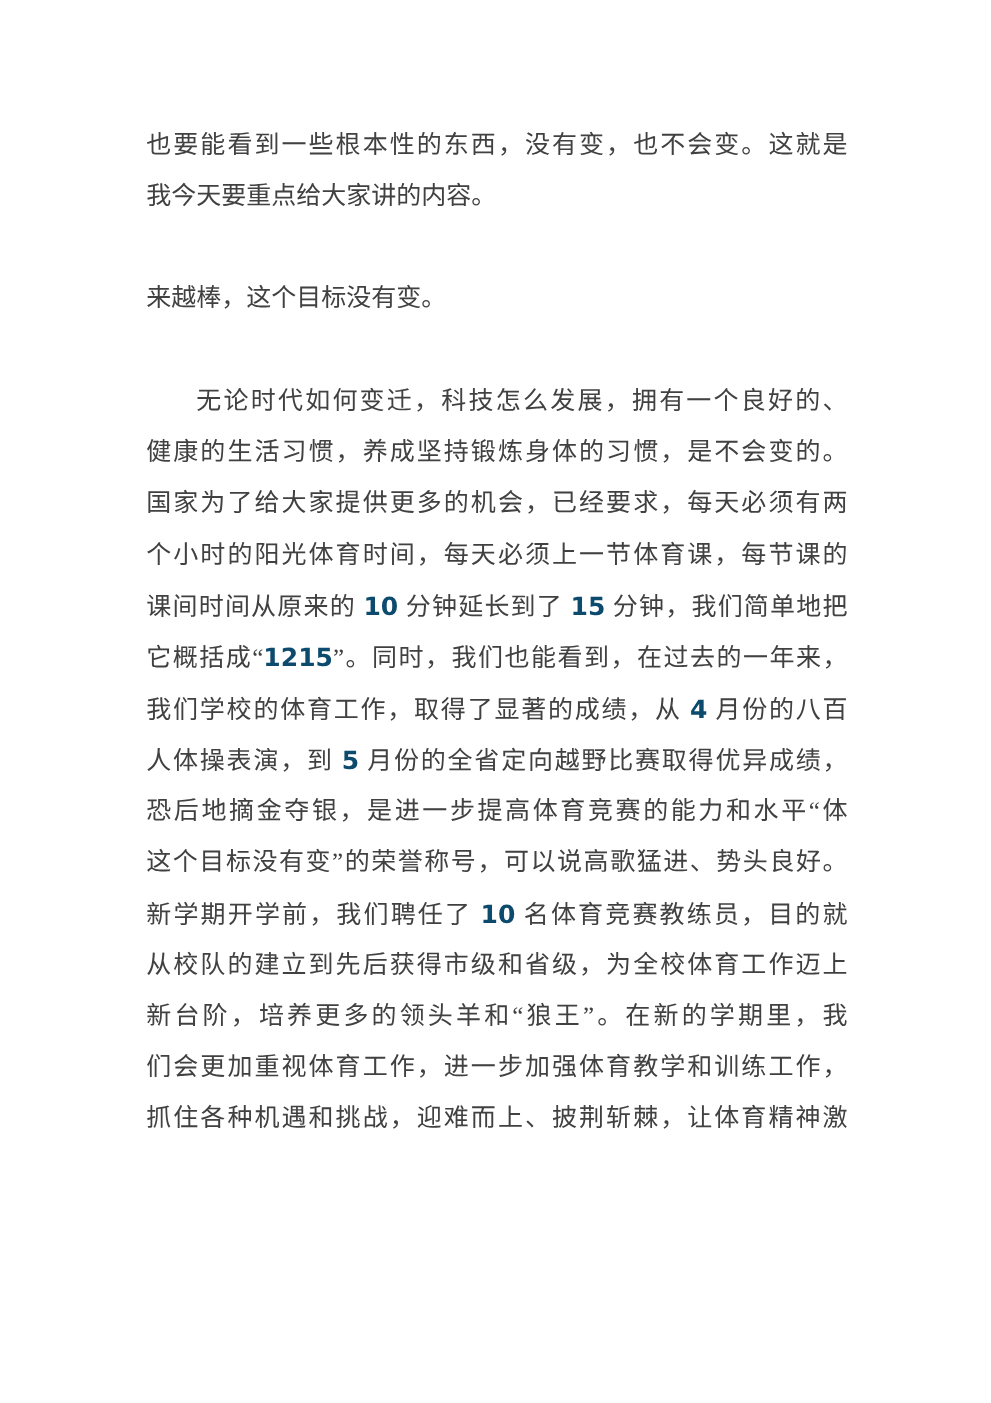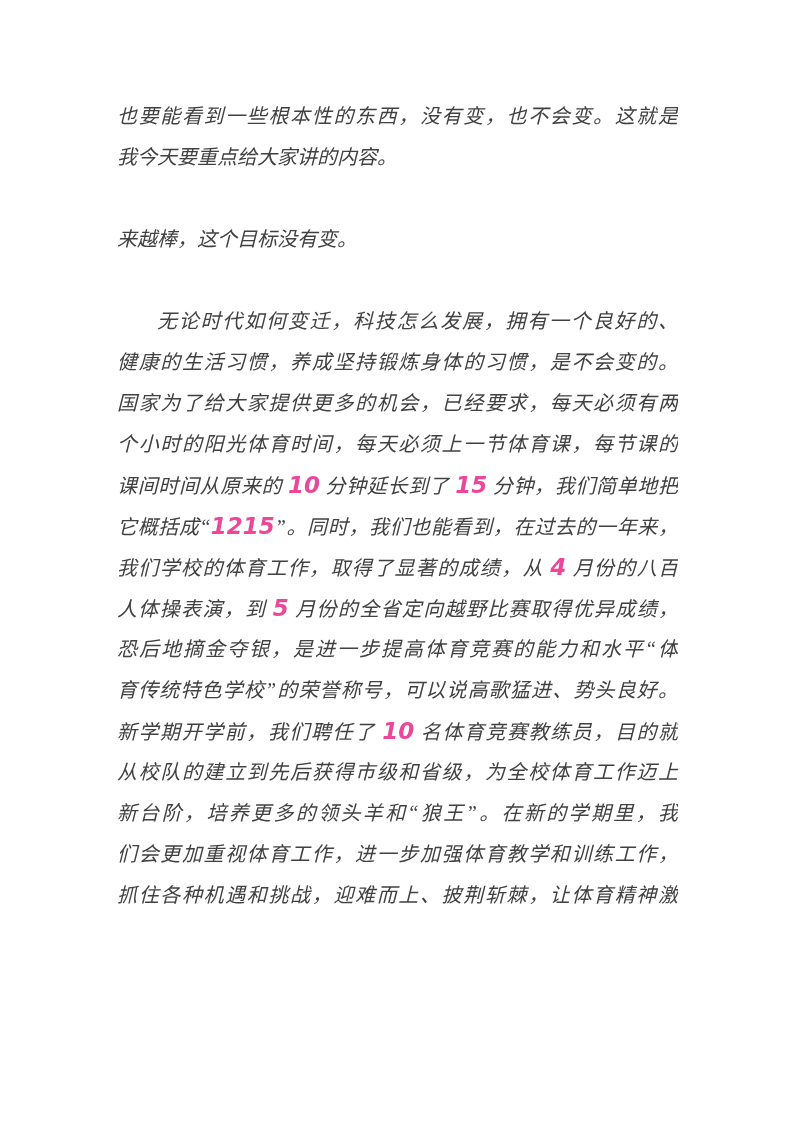--- a/index.html
+++ b/index.html
@@ -27,34 +27,33 @@
   }
   .line {
     font-size: 20px;
     line-height: 41px;
     height: 41px;
     overflow: hidden;
     text-align: justify;
     text-align-last: justify;
     -moz-text-align-last: justify;
     white-space: normal;
-    font-style: italic;
   }
   .line.no-just {
     text-align-last: left;
     -moz-text-align-last: left;
   }
   .line.indent {
     text-indent: 2em;
   }
   .num {
     font-family: "DejaVu Sans", "Liberation Sans", sans-serif;
     font-weight: 600;
-    font-size: 23px;
-    color: #ec4899;
+    font-size: 20px;
+    color: #0c4a6e;
   }
 </style>
 </head>
 <body style="background: rgb(255, 255, 255);">
 
 <div class="page-content" style="color: rgb(65, 65, 65);">
     <div class="para">
       <div class="line">也要能看到一些根本性的东西，没有变，也不会变。这就是</div>
       <div class="line no-just">我今天要重点给大家讲的内容。</div>
     </div>
@@ -64,20 +63,20 @@
     <div class="para">
       <div class="line indent">无论时代如何变迁，科技怎么发展，拥有一个良好的、</div>
       <div class="line">健康的生活习惯，养成坚持锻炼身体的习惯，是不会变的。</div>
       <div class="line">国家为了给大家提供更多的机会，已经要求，每天必须有两</div>
       <div class="line">个小时的阳光体育时间，每天必须上一节体育课，每节课的</div>
       <div class="line">课间时间从原来的 <span class="num">10</span> 分钟延长到了 <span class="num">15</span> 分钟，我们简单地把</div>
       <div class="line">它概括成“<span class="num">1215</span>”。同时，我们也能看到，在过去的一年来，</div>
       <div class="line">我们学校的体育工作，取得了显著的成绩，从 <span class="num">4</span> 月份的八百</div>
       <div class="line">人体操表演，到 <span class="num">5</span> 月份的全省定向越野比赛取得优异成绩，</div>
       <div class="line">恐后地摘金夺银，是进一步提高体育竞赛的能力和水平“体</div>
-      <div class="line">育传统特色学校”的荣誉称号，可以说高歌猛进、势头良好。</div>
+      <div class="line">这个目标没有变”的荣誉称号，可以说高歌猛进、势头良好。</div>
       <div class="line">新学期开学前，我们聘任了 <span class="num">10</span> 名体育竞赛教练员，目的就</div>
       <div class="line">从校队的建立到先后获得市级和省级，为全校体育工作迈上</div>
       <div class="line">新台阶，培养更多的领头羊和“狼王”。在新的学期里，我</div>
       <div class="line">们会更加重视体育工作，进一步加强体育教学和训练工作，</div>
       <div class="line">抓住各种机遇和挑战，迎难而上、披荆斩棘，让体育精神激</div>
     </div>
   </div>
 
 </body></html>

